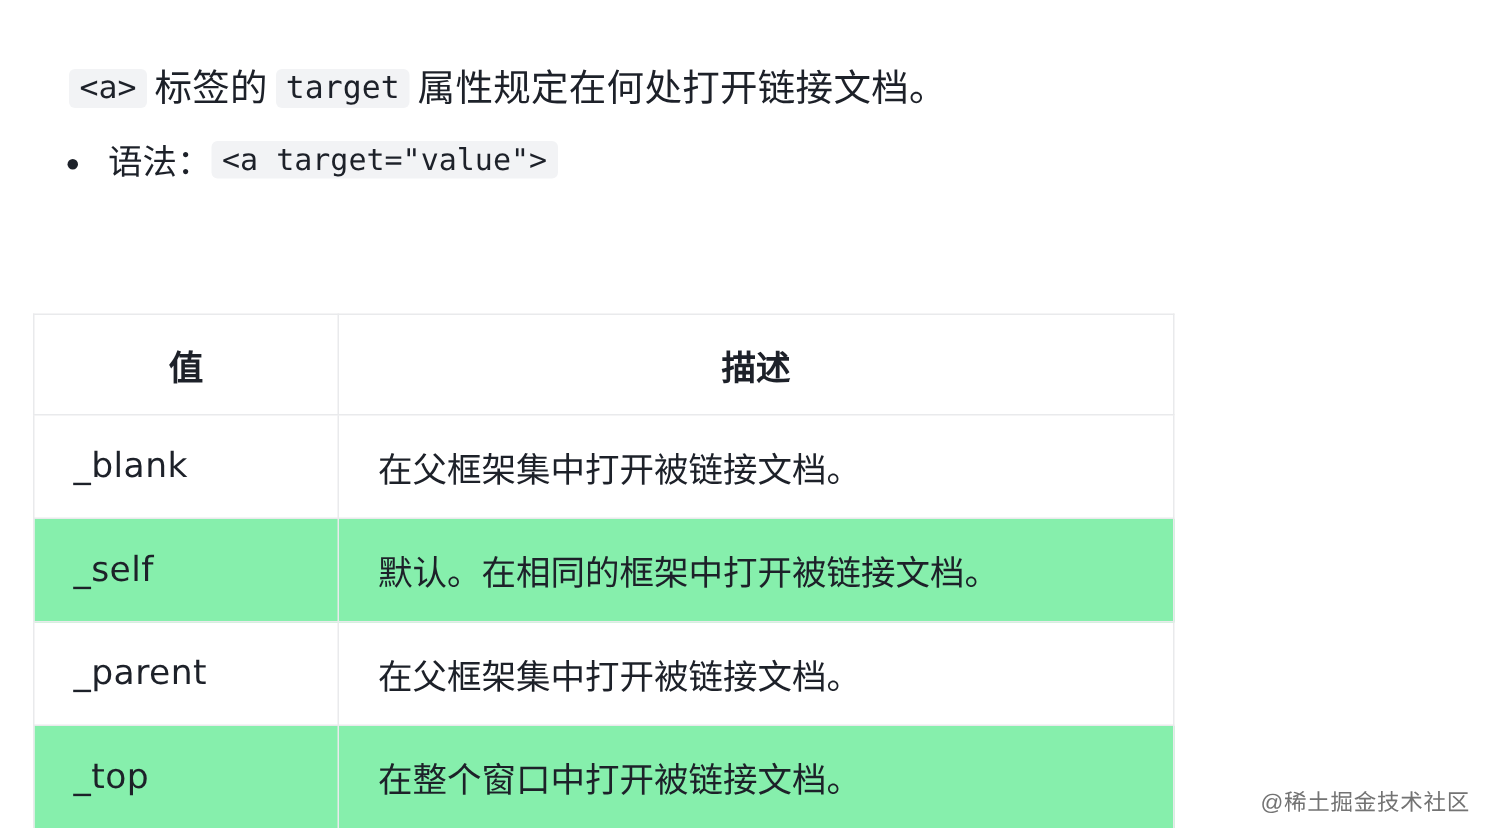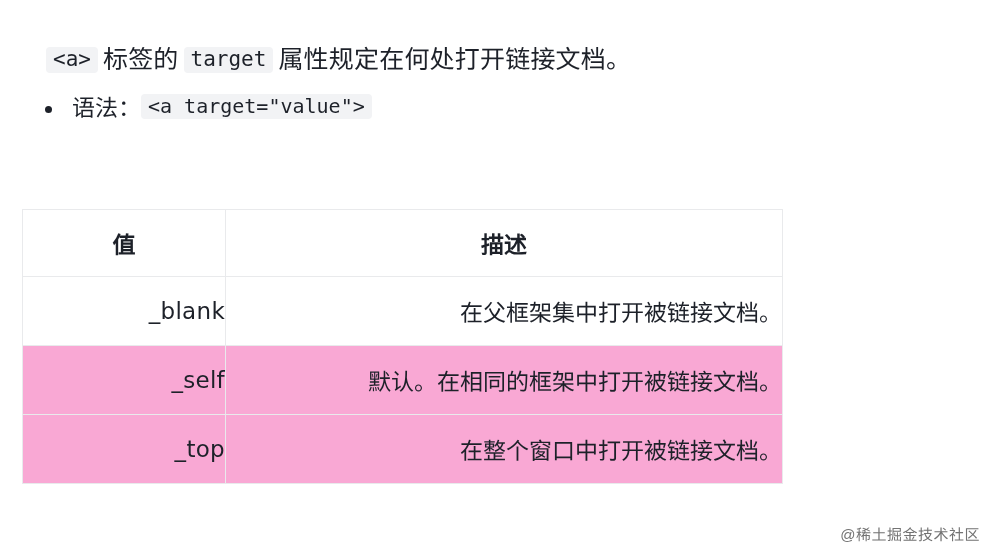--- a/index.html
+++ b/index.html
@@ -115,29 +115,29 @@
     font-size: 23px;
     font-weight: bold;
     color: #1d2129;
     background: #ffffff;
   }
   table.doc tbody td {
     height: 68px;
     font-size: 23px;
     color: #1d2129;
     padding-left: 26px;
-    text-align: right;
+    text-align: left;
     white-space: nowrap;
   }
   table.doc tbody td.val {
     font-family: "DejaVu Sans", "Liberation Sans", sans-serif;
     letter-spacing: 0.3px;
   }
   table.doc tbody tr.striped td {
-    background: #f9a8d4;
+    background: #86efac;
     margin-left: 20px;
   }
 
   
   .watermark {
     position: absolute;
     right: 16px;
     bottom: 8px;
     font-size: 15px;
     color: #737373;
@@ -174,20 +174,24 @@
       </thead>
       <tbody>
         <tr>
           <td class="val">_blank</td>
           <td>在父框架集中打开被链接文档。</td>
         </tr>
         <tr class="striped">
           <td class="val">_self</td>
           <td>默认。在相同的框架中打开被链接文档。</td>
         </tr>
+        <tr>
+          <td class="val">_parent</td>
+          <td>在父框架集中打开被链接文档。</td>
+        </tr>
         <tr class="striped">
           <td class="val">_top</td>
           <td>在整个窗口中打开被链接文档。</td>
         </tr>
 
       </tbody>
     </table>
   </div>
 
   <div class="watermark">@稀土掘金技术社区</div>

